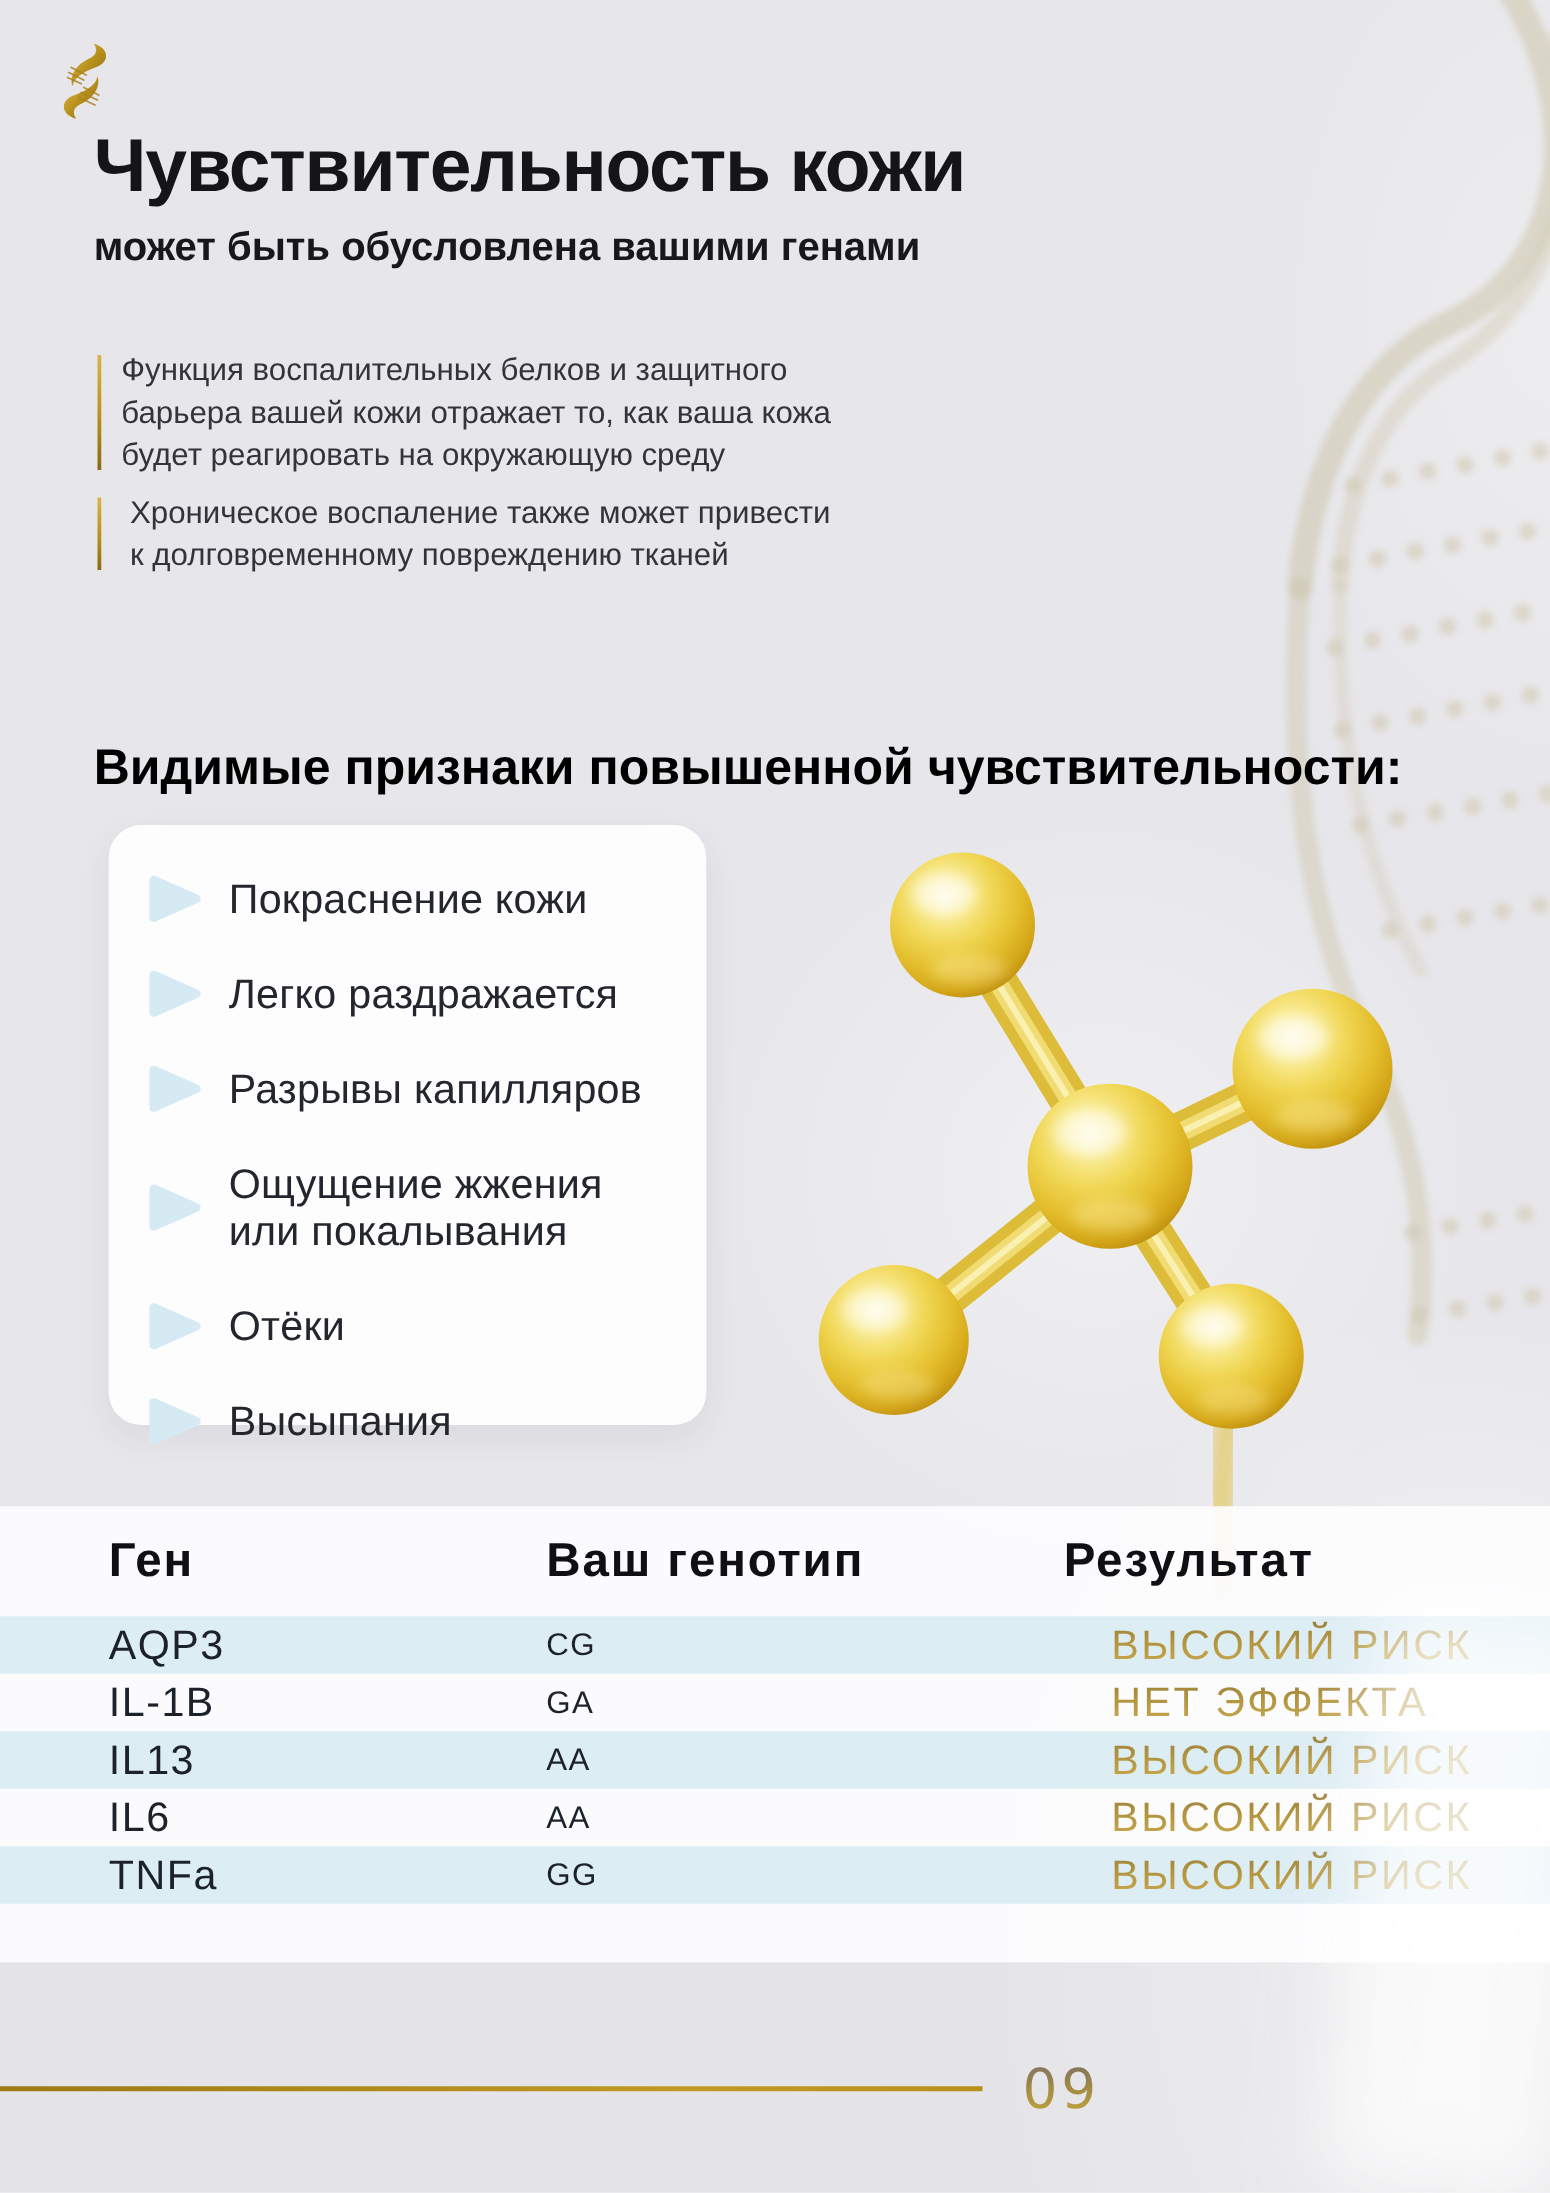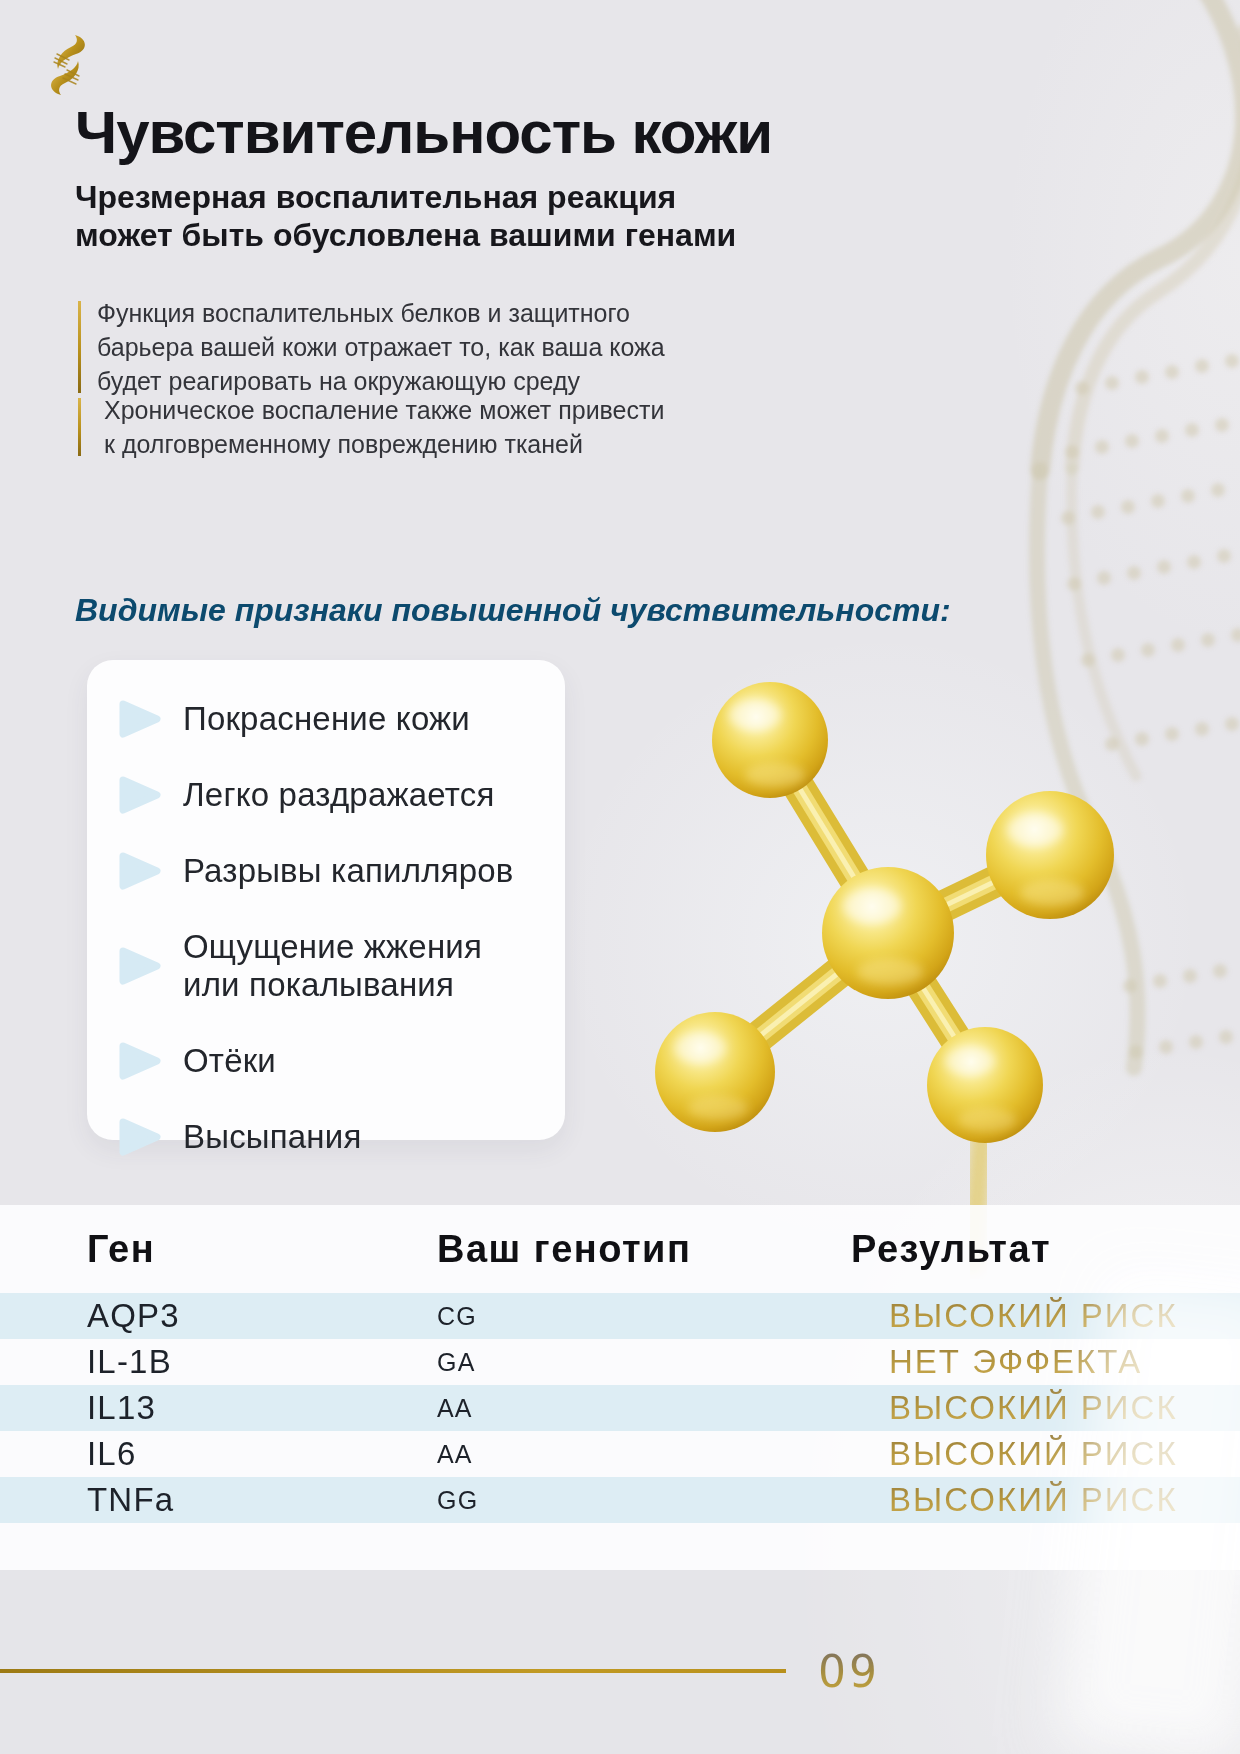--- a/index.html
+++ b/index.html
@@ -31,27 +31,27 @@
     position:absolute;left:75px;top:178px;
     font-size:32px;font-weight:700;line-height:38px;color:#17171c;
   }
   .subtitle span{display:block;white-space:nowrap;}
   
   .highlight{position:absolute;left:78px;padding-left:26px;font-size:25px;line-height:34px;color:#33343a;}
   .highlight::before{
     content:"";position:absolute;left:0;top:5px;bottom:5px;width:3px;
     background:linear-gradient(180deg,#d9b44a 0%,#b8901c 55%,#8a6a14 100%);
   }
-  .hl-1{top:296px;padding-left:19px;}
+  .hl-1{top:279px;padding-left:19px;}
   .hl-2{top:393px;}
   .highlight span{display:block;white-space:nowrap;}
   
   .signs-heading{
     position:absolute;left:75px;top:592px;
-    font-size:32px;font-weight:700;color:#0c4a6e;white-space:nowrap;font-style:italic;
+    font-size:40px;font-weight:700;color:#000000;white-space:nowrap;
   }
   .signs-card{
     position:absolute;left:87px;top:660px;width:478px;height:480px;
     background:#fdfdfe;border-radius:26px;
     box-shadow:0 10px 26px rgba(60,60,80,.07);
     box-sizing:border-box;padding:40px 8px 0 32px;
     display:flex;flex-direction:column;gap:38px;
   }
   .sign-item{display:flex;align-items:center;gap:22px;}
   .sign-icon{flex:0 0 auto;width:42px;height:38px;}
@@ -257,21 +257,20 @@
         <line x1="10" y1="26" x2="22" y2="32"></line>
         <line x1="9" y1="30" x2="20" y2="35"></line>
       <line x1="22" y1="38" x2="34" y2="44"></line>
         <line x1="20" y1="42" x2="33" y2="48"></line>
         <line x1="18" y1="46" x2="31" y2="52"></line>
     </g>
   </svg>
 
   <div class="title">Чувствительность кожи</div>
   <div class="subtitle">
-    <span>Чрезмерная воспалительная реакция</span>
     <span>может быть обусловлена вашими генами</span>
   </div>
 
   <div class="highlight hl-1">
     <span>Функция воспалительных белков и защитного</span>
     <span>барьера вашей кожи отражает то, как ваша кожа</span>
     <span>будет реагировать на окружающую среду</span>
   </div>
   <div class="highlight hl-2">
     <span>Хроническое воспаление также может привести</span>

